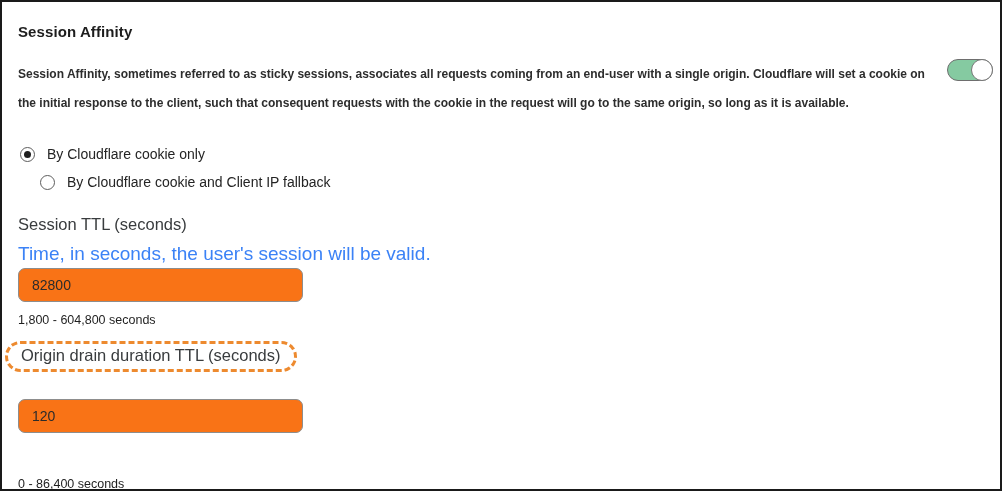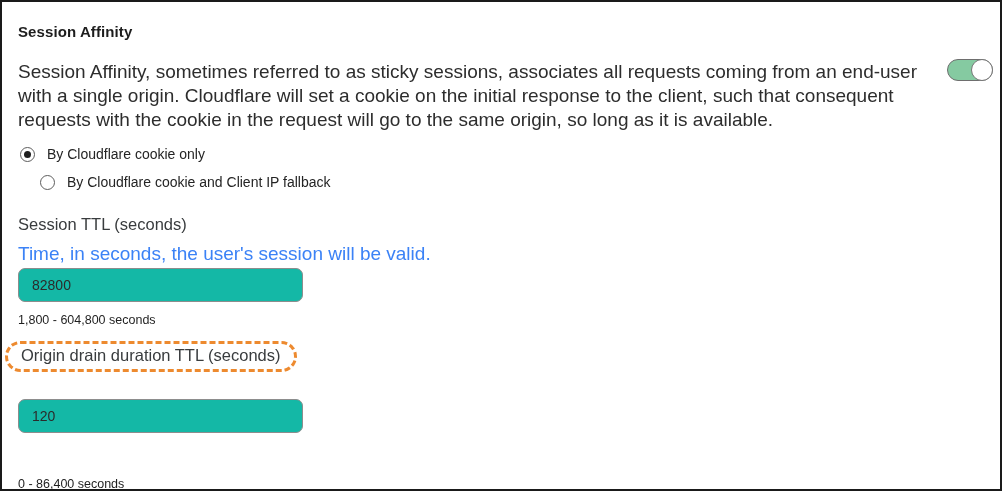--- a/index.html
+++ b/index.html
@@ -23,23 +23,24 @@
     left: 16px; top: 21px;
     font-size: 15px;
     font-weight: bold;
     color: #1d1d1d;
     letter-spacing: 0.1px;
   }
   .panel-desc {
     position: absolute;
     left: 16px; top: 58px;
     width: 916px;
-    font-size: 19px;
-    line-height: 24px;
+    font-size: 12px;
+    line-height: 29px;
     color: #2d2d2d;
+    font-weight: bold;
   }
   
   .toggle {
     position: absolute;
     left: 945px; top: 57px;
     width: 46px; height: 22px;
     border-radius: 12px;
     background: #85caa1;
     border: 1px solid #6e6e6e;
     cursor: pointer;
@@ -100,21 +101,21 @@
   .text-input {
     position: absolute;
     left: 16px;
     width: 285px; height: 34px;
     border: 1px solid #8d8d8d;
     border-radius: 7px;
     padding: 0 13px;
     font-family: "Liberation Sans", sans-serif;
     font-size: 14px;
     color: #2b2b2b;
-    background: #14b8a6;
+    background: #f97316;
     outline: none;
   }
   .range-hint {
     position: absolute;
     left: 16px;
     font-size: 12.5px;
     color: #1f1f1f;
   }
   .session-ttl-label { top: 213px; }
   .session-ttl-desc  { top: 241px; }

